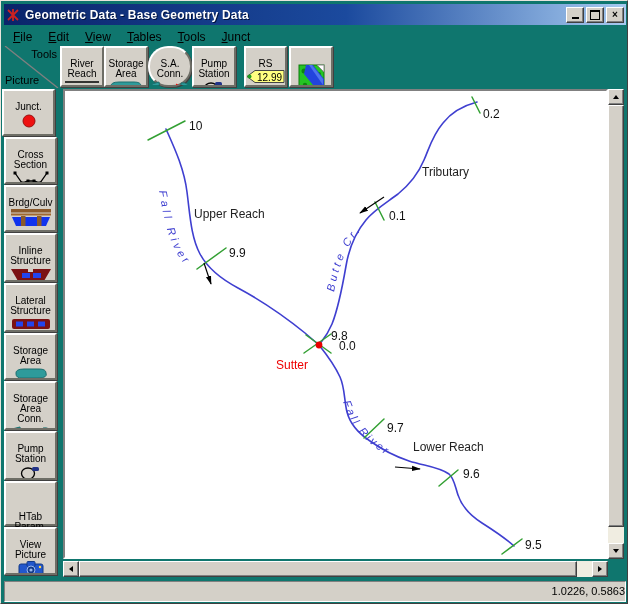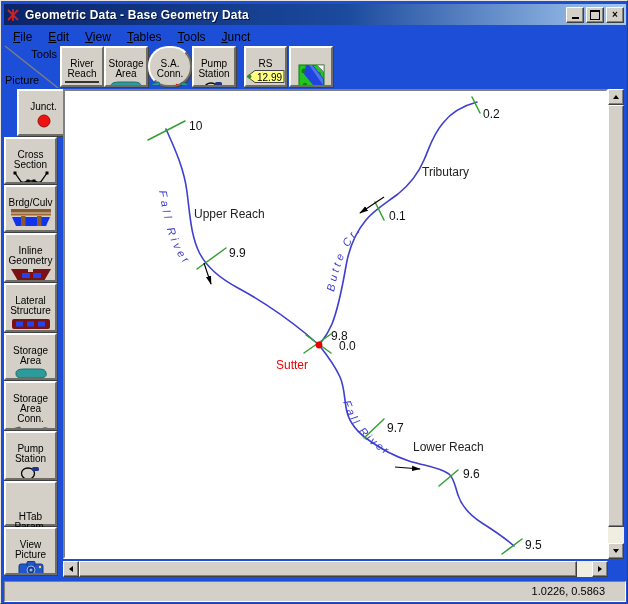--- a/index.html
+++ b/index.html
@@ -1,18 +1,18 @@
 <!DOCTYPE html>
 <html><head>
 <meta charset="utf-8">
 <style>
   html,body{margin:0;padding:0;}
   body{width:628px;height:604px;position:relative;background:#b0c4d8;
        font-family:"Liberation Sans",sans-serif;-webkit-font-smoothing:none;}
-  .window{position:absolute;left:0;top:0;width:628px;height:604px;background:#1d4ed8;
+  .window{position:absolute;left:0;top:0;width:628px;height:604px;background:#0f766e;
           border-top:1px solid #e8e4dc;border-left:1px solid #e8e4dc;
           border-right:1px solid #404040;border-bottom:1px solid #404040;box-sizing:border-box;}
   .titlebar{position:absolute;left:3px;top:3px;width:622px;height:21px;
             background:linear-gradient(90deg,#0a246a 0%,#1b4a9e 55%,#a6caf0 100%);
             display:flex;align-items:center;padding:0 2px;box-sizing:border-box;}
   .title-text{color:#fff;font-weight:bold;font-size:12px;margin-left:5px;letter-spacing:0.2px;
               text-shadow:1px 1px 0 #00113a;}
   .winbtns{margin-left:auto;display:flex;gap:2px;}
   .winbtn{width:16px;height:14px;background:#d4d0c8;border:1px solid;border-color:#fff #404040 #404040 #fff;
           box-shadow:inset -1px -1px 0 #808080;display:flex;align-items:center;justify-content:center;
@@ -37,21 +37,21 @@
         box-shadow:inset -1px -1px 0 #808080;display:flex;align-items:center;justify-content:center;box-sizing:border-box;}
   .thumb{position:absolute;background:#d4d0c8;border:1px solid;border-color:#fff #404040 #404040 #fff;
          box-shadow:inset -1px -1px 0 #808080;box-sizing:border-box;}
   .tri{width:0;height:0;}
   .tri-up{border-left:3px solid transparent;border-right:3px solid transparent;border-bottom:4px solid #000;}
   .tri-dn{border-left:3px solid transparent;border-right:3px solid transparent;border-top:4px solid #000;}
   .tri-lf{border-top:3px solid transparent;border-bottom:3px solid transparent;border-right:4px solid #000;}
   .tri-rt{border-top:3px solid transparent;border-bottom:3px solid transparent;border-left:4px solid #000;}
   .statusbar{position:absolute;left:3px;top:580px;width:622px;height:21px;background:#d4d0c8;
              border:1px solid;border-color:#808080 #fff #fff #808080;box-sizing:border-box;
-             font-size:11px;text-align:right;line-height:19px;padding-right:20px;color:#000;}
+             font-size:11px;text-align:right;line-height:19px;padding-right:0;color:#000;}
   
   .st{font-size:12px;fill:#111;font-family:"Liberation Sans",sans-serif;}
   .rl{font-size:12px;fill:#222;font-family:"Liberation Sans",sans-serif;}
   .jl{font-size:12px;fill:#ee0000;font-family:"Liberation Sans",sans-serif;}
   .rname{font-size:11px;fill:#3f3fd0;font-style:italic;font-family:"Liberation Sans",sans-serif;}
   .riv{fill:none;stroke:#3f3fd0;stroke-width:1.6;stroke-linecap:round;}
   .tick{stroke:#33a033;stroke-width:1.5;stroke-linecap:round;}
   .flow{stroke:#000;stroke-width:1.2;fill:none;}
 </style>
 </head>
@@ -142,21 +142,21 @@
       <circle cx="6" cy="7" r="2.5" fill="#0e860e"></circle>
       <circle cx="21" cy="10" r="2" fill="#0e860e"></circle>
       <circle cx="7" cy="21" r="2.2" fill="#0e860e"></circle>
       <circle cx="21" cy="22" r="2.4" fill="#0e860e"></circle>
       <path d="M8,1 L15,1 L26,15 L26,24 L19,26 L6,10 Z" fill="#2244dd"></path>
       <path d="M11,1 L14,1 L25,15 L25,21 Z" fill="#4d74ee"></path>
       <polygon points="19,1 26,1 26,8" fill="#ffffff" stroke="#888888"></polygon>
     </svg>
   </div>
 
-  <div class="btn" style="left:16px;top:88px;width:53px;height:47px;">
+  <div class="btn" style="left:1px;top:88px;width:53px;height:47px;">
     <span class="lab">Junct.</span>
     <svg width="16" height="17">
       <circle cx="8" cy="9" r="6" fill="#ee1111" stroke="#991111"></circle>
     </svg>
   </div>
   <div class="btn" style="left:3px;top:136px;width:53px;height:47px;">
     <span class="lab">Cross
 Section</span>
     <svg width="40" height="16">
       <polyline points="4,3 11,13 17,11 23,11 29,13 36,3" fill="none" stroke="#000" stroke-width="1.3"></polyline>
@@ -173,21 +173,21 @@
     <svg width="42" height="19">
       <rect x="1" y="1" width="40" height="3.5" fill="#8b5a2b"></rect>
       <rect x="1" y="5.5" width="40" height="2" fill="#a0682f"></rect>
       <polygon points="2,9 40,9 36,18 6,18" fill="#1133ee"></polygon>
       <rect x="11" y="8" width="4.5" height="10" fill="#8b5a2b"></rect>
       <rect x="27" y="8" width="4.5" height="10" fill="#8b5a2b"></rect>
     </svg>
   </div>
   <div class="btn" style="left:3px;top:232px;width:53px;height:49px;">
     <span class="lab">Inline
-Geometry</span>
+Structure</span>
     <svg width="42" height="17">
       <polygon points="1,3 41,3 34,15 8,15" fill="#7b1113"></polygon>
       <rect x="18" y="3" width="5" height="3" fill="#d4d0c8"></rect>
       <rect x="12" y="7" width="8" height="5" fill="#2244ee"></rect>
       <rect x="23" y="7" width="8" height="5" fill="#2244ee"></rect>
     </svg>
   </div>
   <div class="btn" style="left:3px;top:282px;width:53px;height:49px;">
     <span class="lab">Lateral
 Structure</span>

